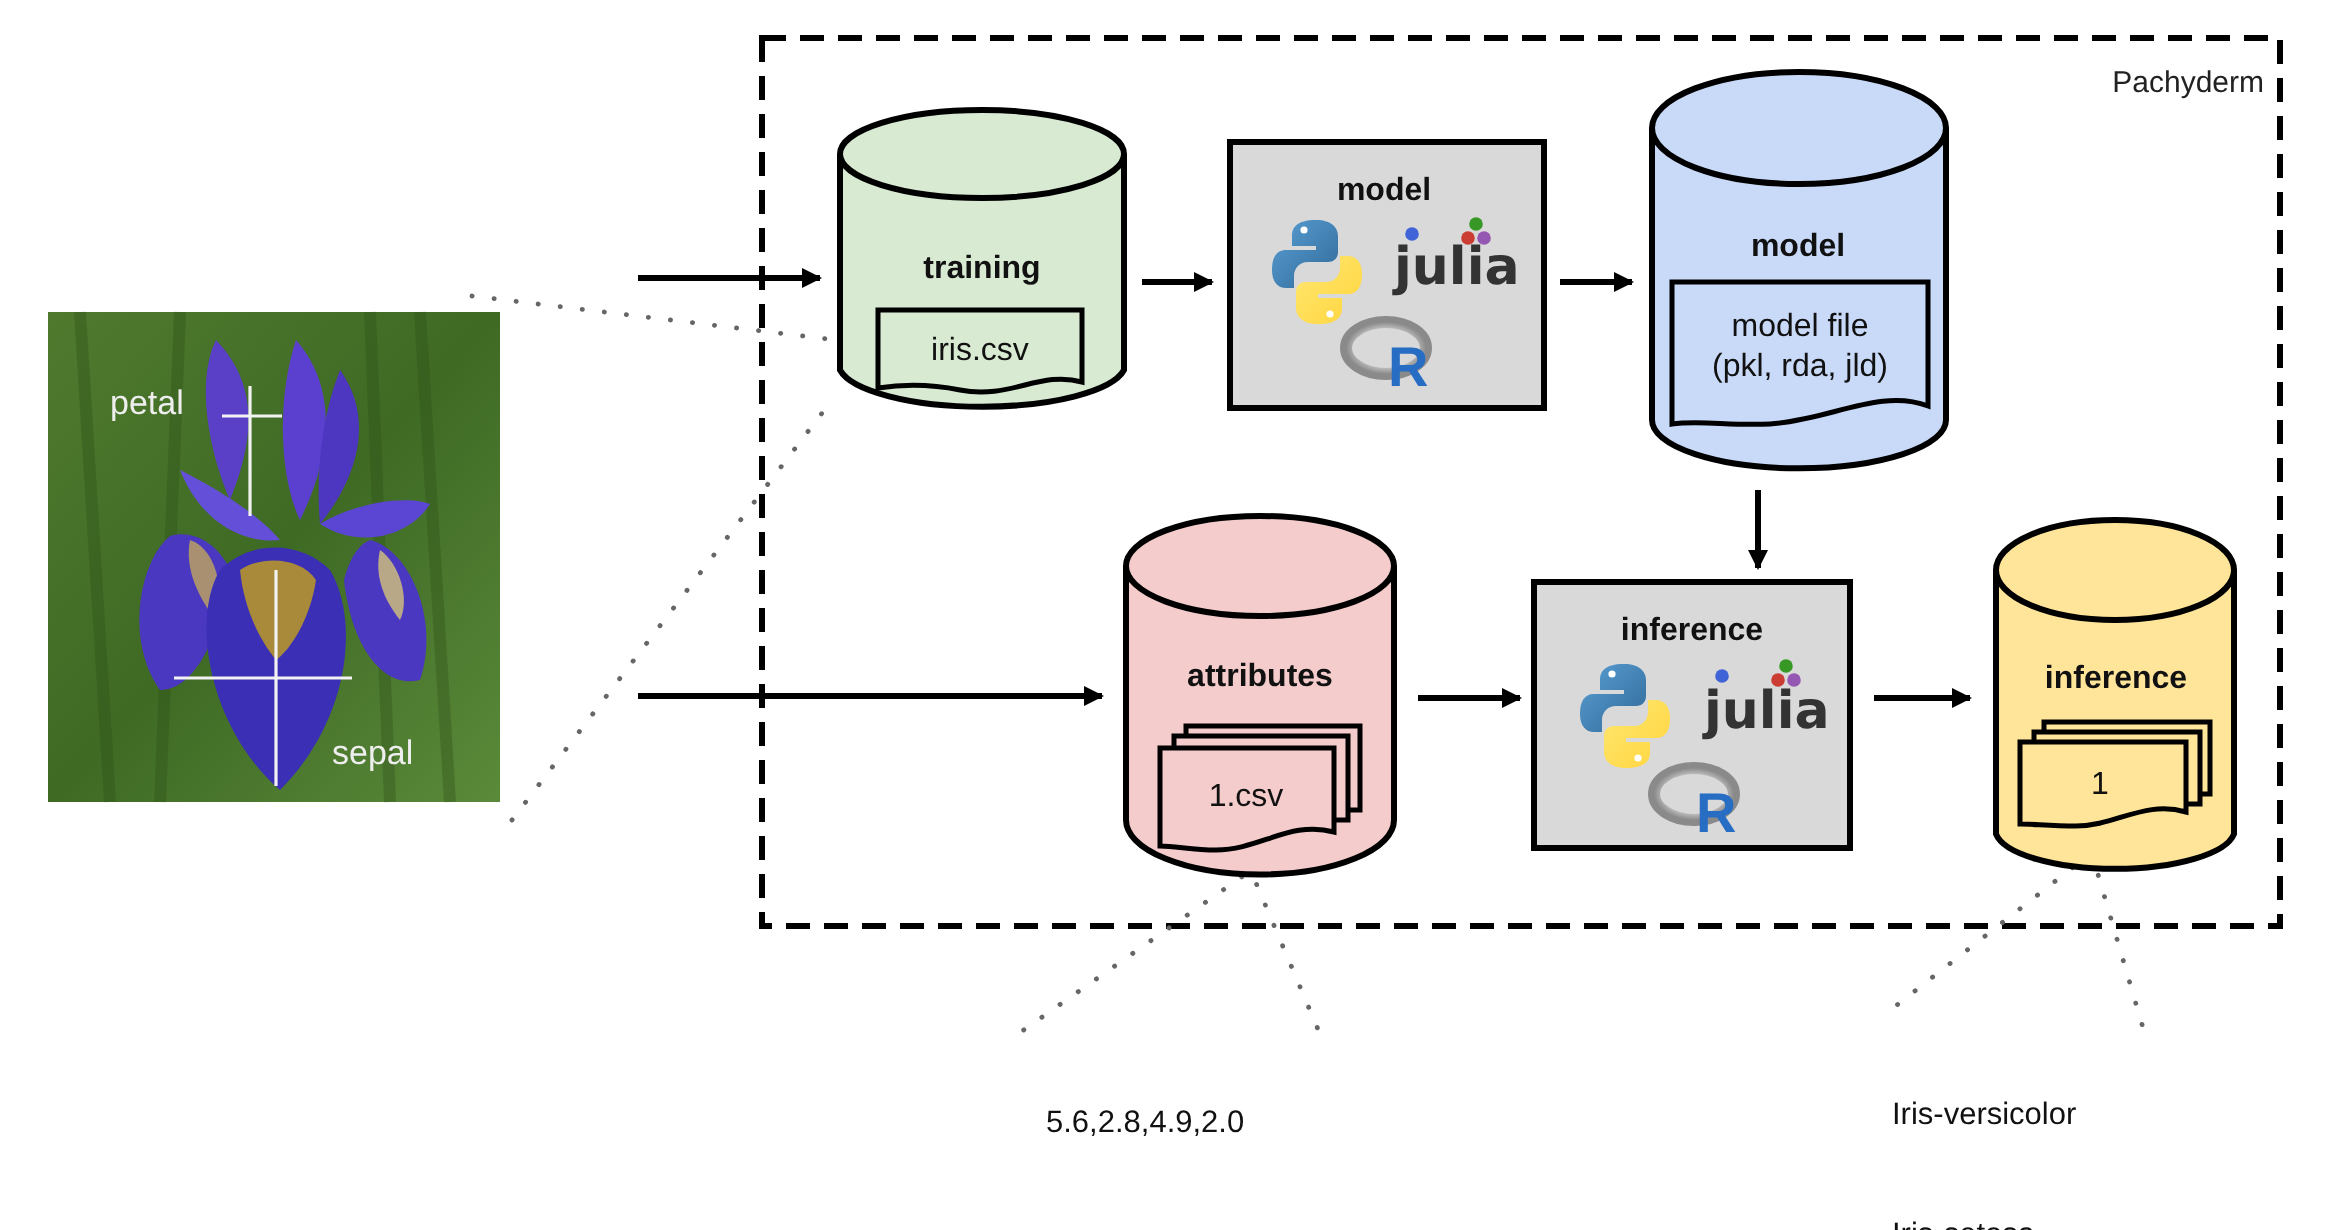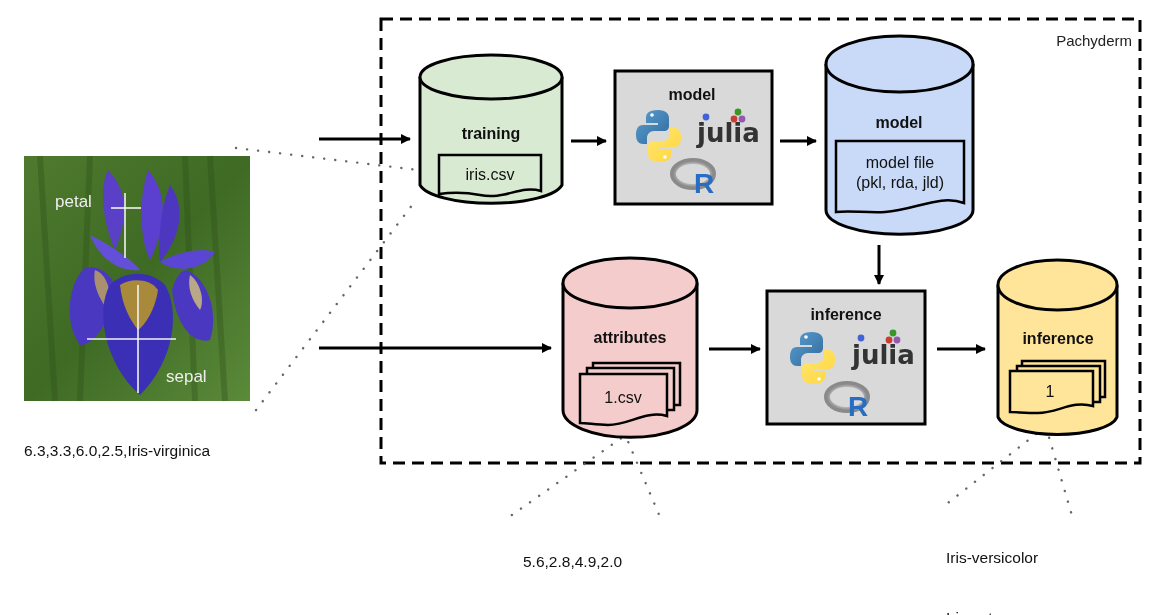--- a/index.html
+++ b/index.html
@@ -179,21 +179,20 @@
     <g>
       <rect x="1022" y="361" width="83" height="36" fill="#ffe599" stroke="#000" stroke-width="2.5"></rect>
       <rect x="1017" y="366" width="83" height="36" fill="#ffe599" stroke="#000" stroke-width="2.5"></rect>
       <path d="M1010,371 L1093,371 L1093,406 C1072,400 1058,413 1038,413 C1025,413 1017,412 1010,412 Z" fill="#ffe599" stroke="#000" stroke-width="2.5"></path>
       <text class="lbl" x="1050" y="397" text-anchor="middle">1</text>
     </g>
   </g>
 </svg>
 
 <div class="note" style="left:24px; top:401px;">
-  <div>6.3,3.3,6.0,2.5,Iris-virginica</div>
   
   
 </div>
 
 <div class="note" style="left:523px; top:512px;">
   <div>5.6,2.8,4.9,2.0</div>
   <div>7.7,2.8,6.7,2.0</div>
   
   
 </div>

